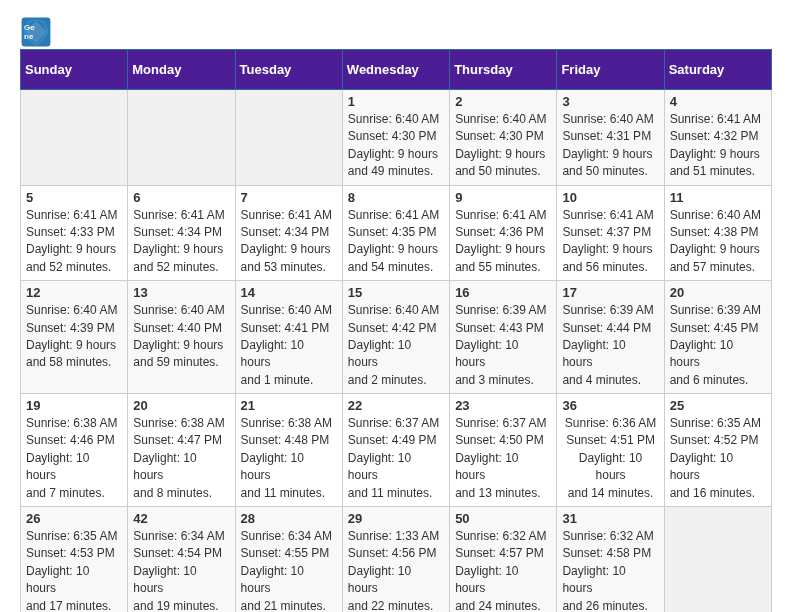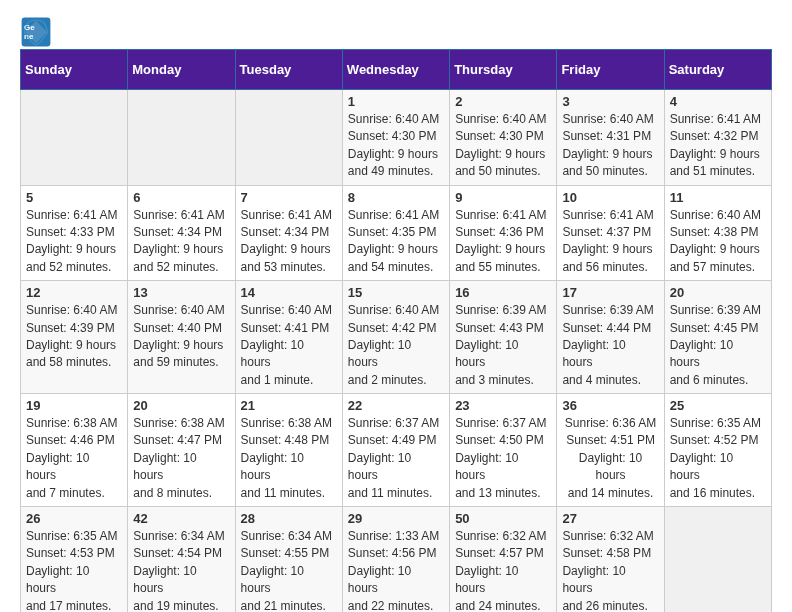--- a/index.html
+++ b/index.html
@@ -345,21 +345,21 @@
 and 22 minutes.</div>
           </td>
           <td>
             <span class="day-number">50</span>
             <div class="day-info" style="white-space: pre-line;">Sunrise: 6:32 AM
 Sunset: 4:57 PM
 Daylight: 10 hours
 and 24 minutes.</div>
           </td>
           <td>
-            <span class="day-number">27</span>
+            <span class="day-number">31</span>
             <div class="day-info" style="white-space: pre-line;">Sunrise: 6:32 AM
 Sunset: 4:58 PM
 Daylight: 10 hours
 and 26 minutes.</div>
           </td>
           <td class="empty-cell"></td>
         </tr>
       </tbody>
   </table>
 </div>

